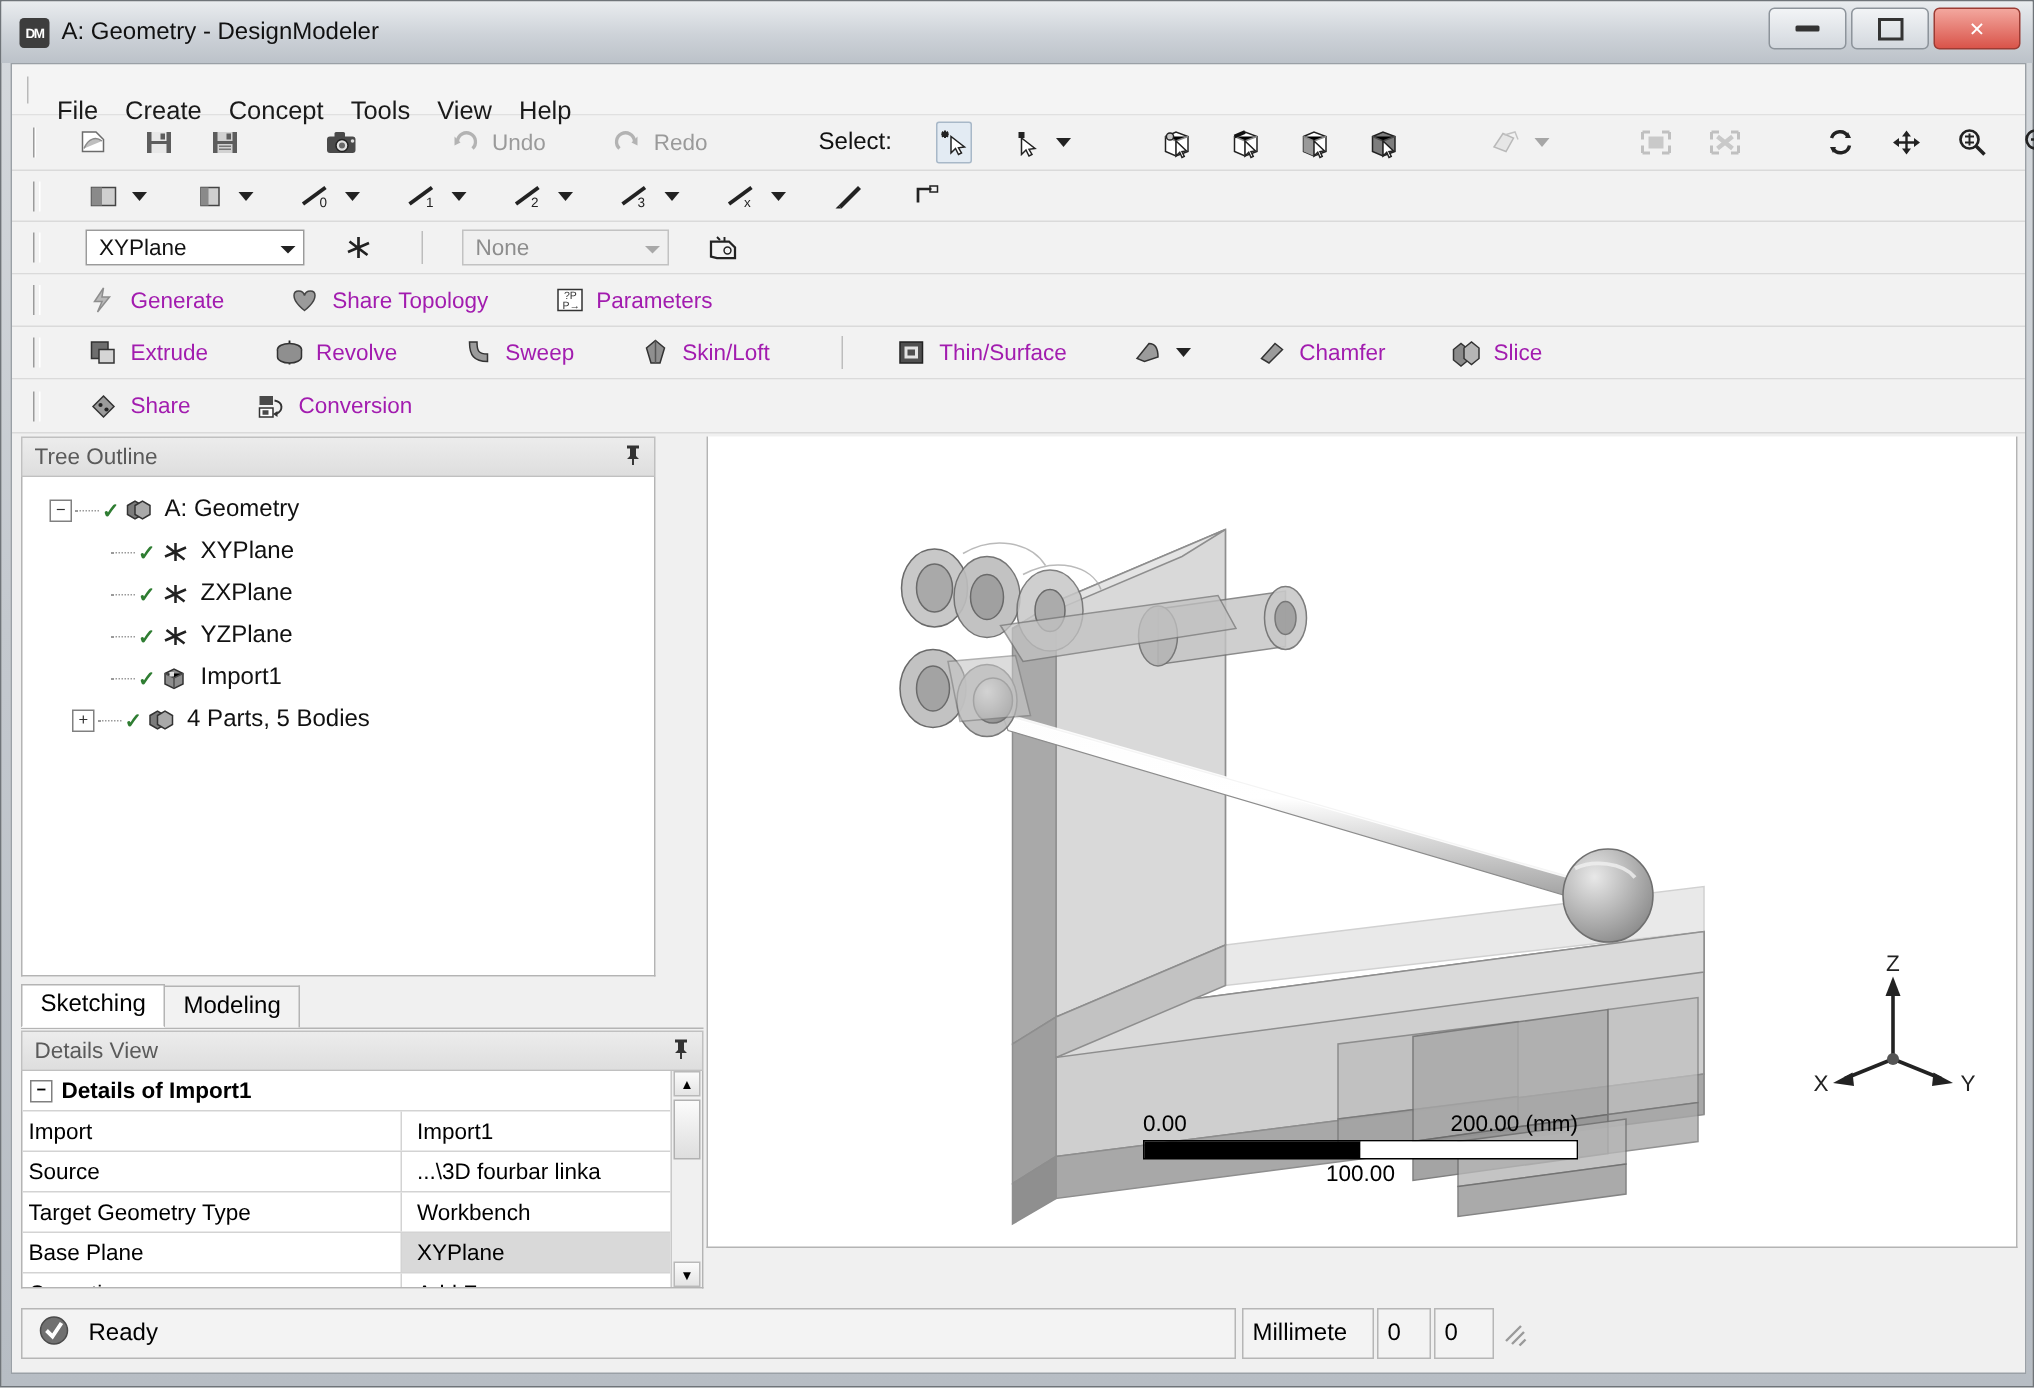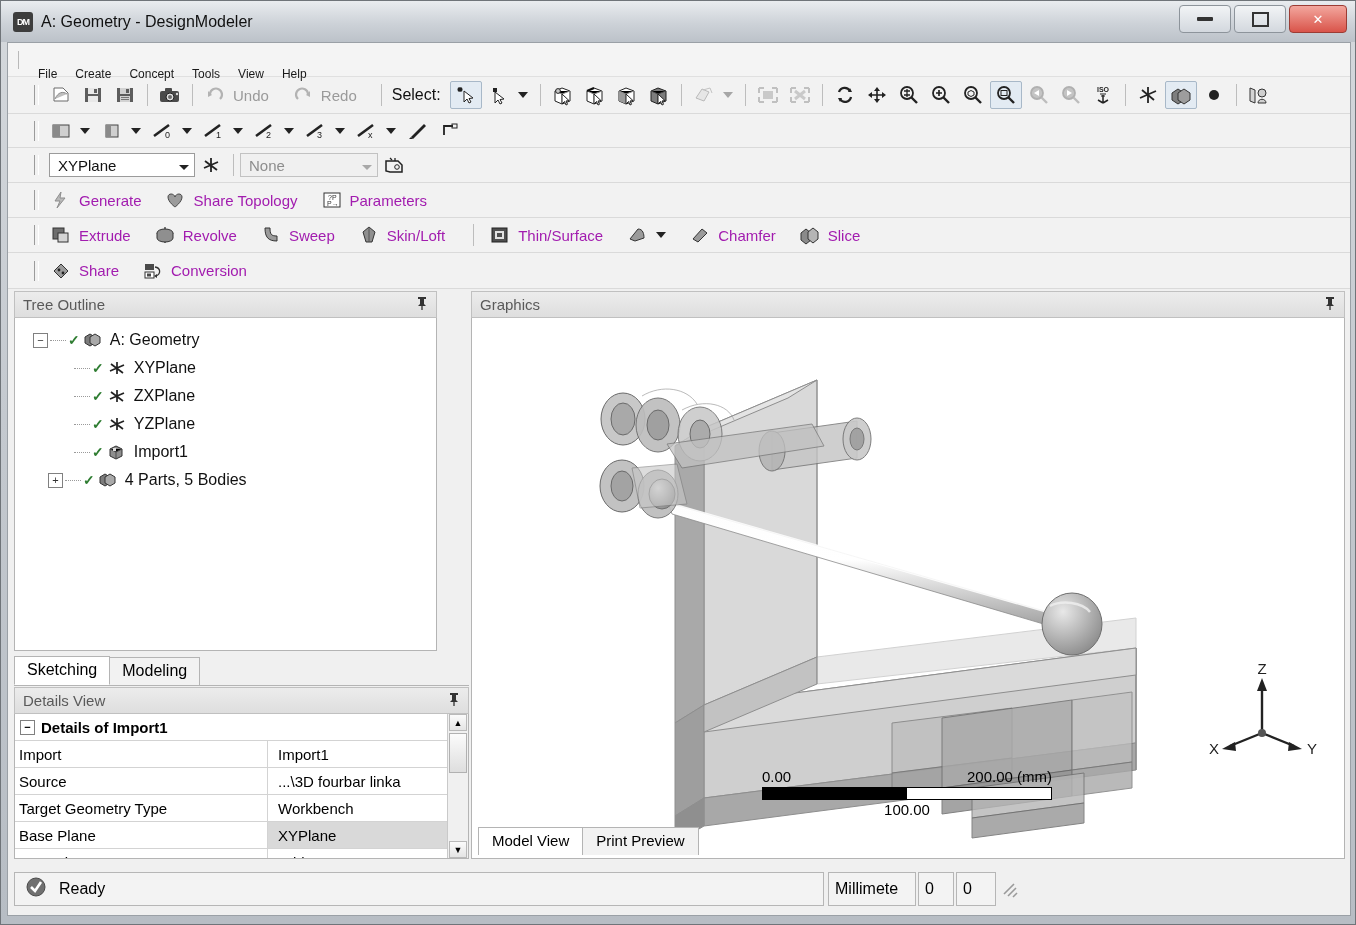--- a/index.html
+++ b/index.html
@@ -24,24 +24,24 @@
   .wbtn .glyph-min{width:16px;height:4px;background:#333;border-radius:1px;}
   .wbtn .glyph-max{width:13px;height:11px;border:2px solid #333;}
 
   .client{position:absolute;left:6px;top:41px;width:1344px;height:874px;background:#f0f0f0;
     border:1px solid #9aa0a6;box-sizing:border-box;}
 
   
   .menubar{height:33px;display:flex;align-items:center;background:#f4f4f4;
     border-bottom:1px solid #e0e0e0;padding-left:10px;}
   .menubar .sep{width:1px;height:18px;background:#b9b9b9;margin-right:10px;}
-  .menu-item{padding:3px 9px;font-size:12px;color:#1a1a1a;margin-top:28px;}
+  .menu-item{padding:3px 9px;font-size:17px;color:#1a1a1a;margin-top:28px;}
 
   
-  .tb{display:flex;align-items:center;background:#f2f2f2;border-bottom:1px solid #dadada;padding-left:20px;}
+  .tb{display:flex;align-items:center;background:#f2f2f2;border-bottom:1px solid #dadada;padding-left:8px;gap:20px;}
   .tb-r1{height:36px;}
   .tb-r2{height:33px;}
   .tb-r3{height:34px;}
   .tb-r4{height:34px;}
   .tb-r5{height:34px;}
   .tb-r6{height:35px;}
   .grip{width:3px;height:20px;border-left:1px solid #9b9b9b;border-right:1px solid #fff;margin:0 6px;}
   .vsep{width:1px;height:22px;background:#bdbdbd;margin:0 6px;}
   .tbtn{width:30px;height:26px;display:flex;align-items:center;justify-content:center;margin:0 1px;position:relative;}
   .tbtn.active{border:1px solid #a8b8c8;background:#e3ebf3;border-radius:2px;}
@@ -776,29 +776,20 @@
           <div class="dscroll">
             <div class="sc-arrow">▲</div>
             <div class="sc-thumb"></div>
             <div class="sc-track"></div>
             <div class="sc-arrow">▼</div>
           </div>
         </div>
       </div>
 
       <div class="gfx-panel">
-        <div class="panel-head">
-          <span>Graphics</span>
-          <span class="pin">
-            <svg width="12" height="15" viewBox="0 0 12 15">
-                <path d="M2 1 L10 1 L10 3 L8 3 L8 8 L10 10 L2 10 L4 8 L4 3 L2 3 Z" fill="#333"></path>
-                <path d="M6 10 L6 14" stroke="#333" stroke-width="1.3"></path>
-              </svg>
-          </span>
-        </div>
         <div class="gfx-body">
 
           <svg width="872" height="540" viewBox="0 0 872 540" style="position:absolute;left:0;top:0;">
             <defs>
               <linearGradient id="gRod" x1="0" y1="0" x2="0" y2="1">
                 <stop offset="0%" stop-color="#fdfdfd"></stop>
                   <stop offset="45%" stop-color="#ffffff"></stop>
                 <stop offset="100%" stop-color="#9e9e9e"></stop>
               </linearGradient>
               <radialGradient id="gBall" cx="35%" cy="30%" r="75%">
@@ -881,24 +872,20 @@
             <text x="60" y="16" font-size="15" font-family="Liberation Sans,sans-serif" text-anchor="middle" fill="#222">Z</text>
             <path d="M60 75 L28 88" stroke="#222" stroke-width="2.4"></path>
             <path d="M20 91 L33 84 L34 93 Z" fill="#222"></path>
             <text x="12" y="96" font-size="15" font-family="Liberation Sans,sans-serif" text-anchor="middle" fill="#222">X</text>
             <path d="M60 75 L92 88" stroke="#222" stroke-width="2.4"></path>
             <path d="M100 91 L87 84 L86 93 Z" fill="#222"></path>
             <text x="110" y="96" font-size="15" font-family="Liberation Sans,sans-serif" text-anchor="middle" fill="#222">Y</text>
             <circle cx="60" cy="75" r="4" fill="#555"></circle>
           </svg>
 
-          <div class="gfx-tabs">
-            <div class="gtab selected">Model View</div>
-            <div class="gtab alt">Print Preview</div>
-          </div>
 
         </div>
       </div>
 
     </div>
 
     <div class="statusbar">
       <div class="sfield" style="width:810px;">
         <span style="margin-right:12px;">
           <svg width="22" height="22" viewBox="0 0 22 22">

